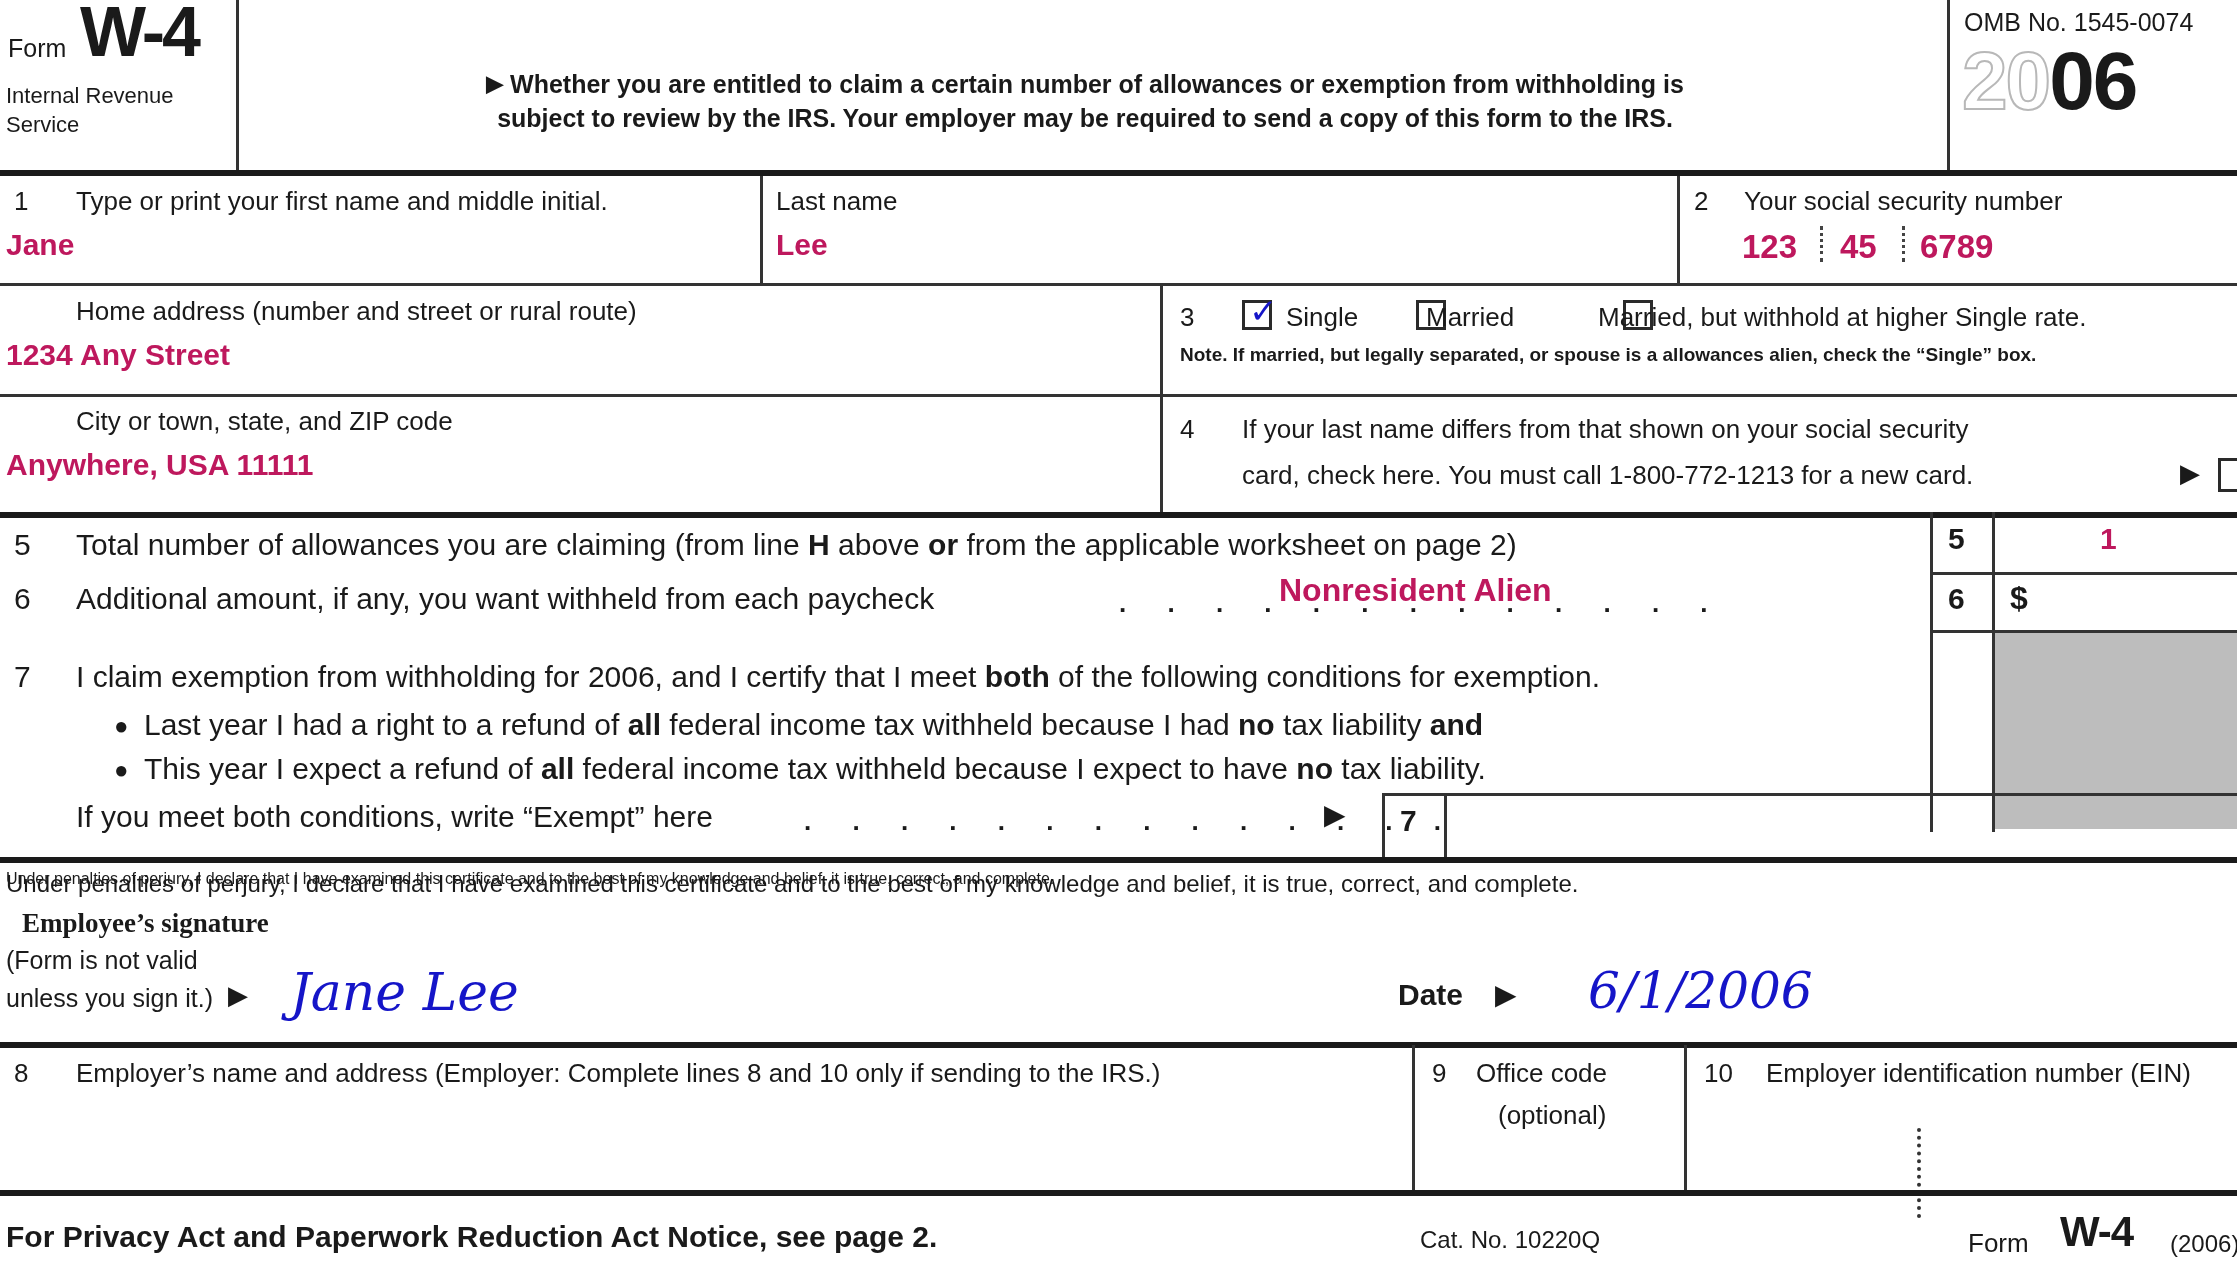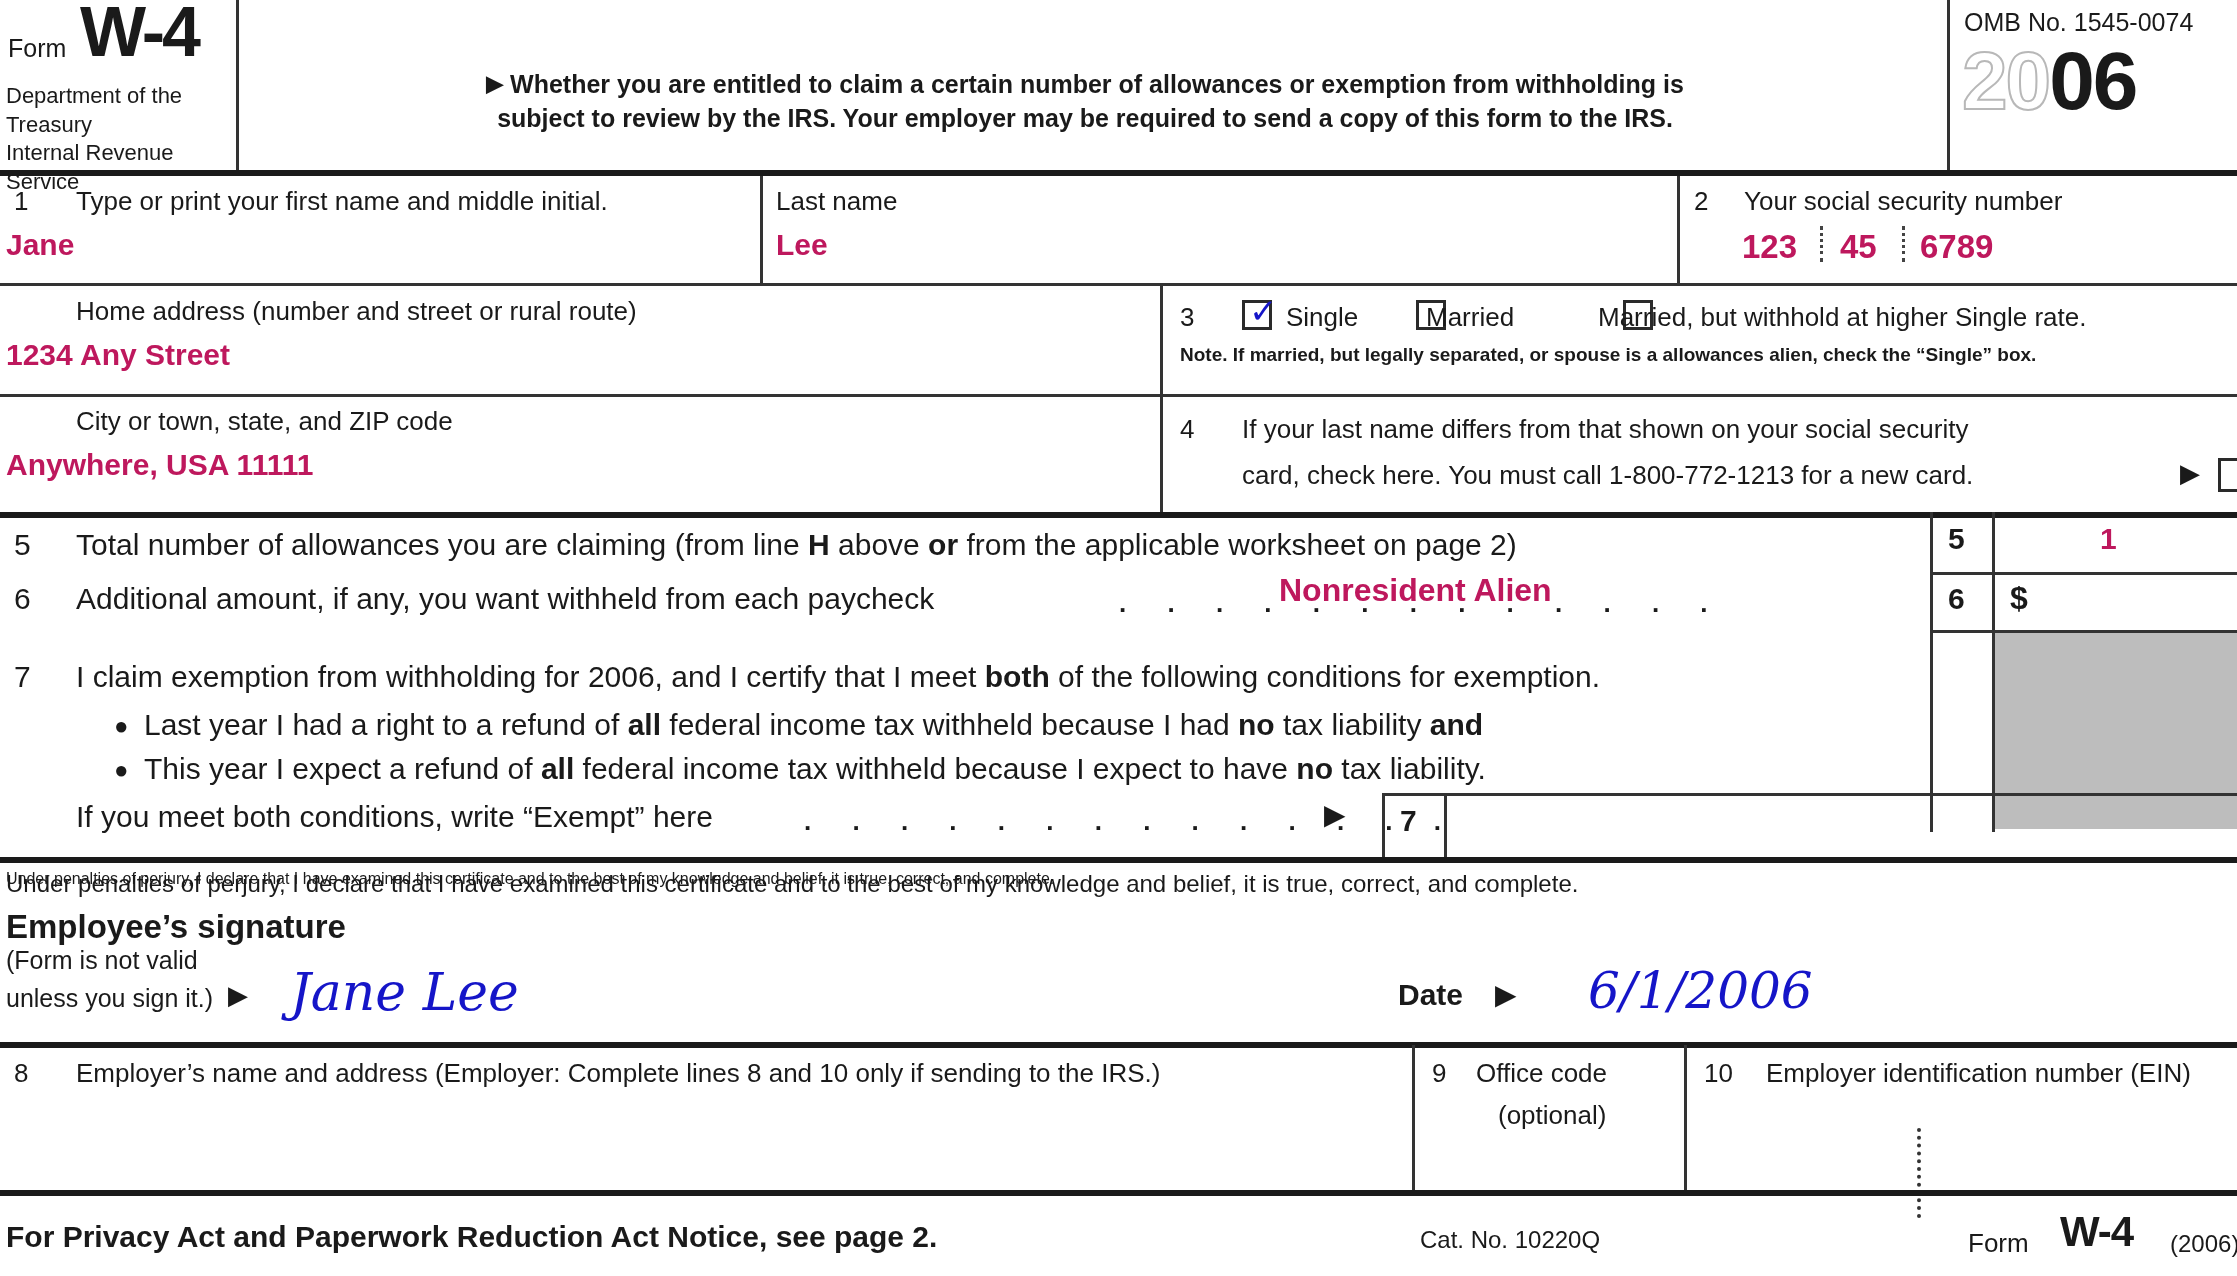--- a/index.html
+++ b/index.html
@@ -98,21 +98,20 @@
 </style>
 </head>
 <body>
 
 <div id="form">
 
   <div class="abs hdr-left">
     <div class="hdr-form-lbl">Form</div>
     <div class="hdr-w4">W-4</div>
     <div class="hdr-dept">
-      <div>Department of the Treasury</div>
       <div>Internal Revenue Service</div>
     </div>
   </div>
 
   <div class="vr" style="left:236px; top:0; height:172px;"></div>
 
   <div class="hdr-center">
     <div class="hdr-sub">
       <span class="tri">▶</span>
       <span>Whether you are entitled to claim a certain number of allowances or exemption from withholding is</span><br>
@@ -239,21 +238,21 @@
   <div class="vr" style="left:1444px; top:795px; height:62px;"></div>
   <div class="hr" style="top:793px; left:1382px; width:855px;"></div>
   <div class="abs" style="left:1400px; top:804px; font-size:30px; font-weight:bold;">7</div>
   <div class="abs blue" style="left:1560px; top:804px; font-size:30px; font-weight:bold;"></div>
 
   <div class="hr-thick" style="top:857px;"></div>
 
   <div class="abs" style="left:6px; top:870px; width:2000px;" style2="">Under penalties of perjury, I declare that I have examined this certificate and to the best of my knowledge and belief, it is true, correct, and complete.</div>
   <div class="abs" style="left:6px; top:870px; font-size:24px;">Under penalties of perjury, I declare that I have examined this certificate and to the best of my knowledge and belief, it is true, correct, and complete.</div>
 
-  <div class="abs bold" style="left:6px; top:908px; font-size:33px;">Employee’s signature</div>
+  <div class="abs bold" style="left:22px; top:908px; font-size:27px;font-family:Liberation Serif, serif;">Employee’s signature</div>
   <div class="abs" style="left:6px; top:946px; font-size:25px;">(Form is not valid</div>
   <div class="abs" style="left:6px; top:984px; font-size:25px;">unless you sign it.)</div>
   <div class="abs" style="left:228px; top:980px; font-size:26px;">▶</div>
 
   <div class="abs script" style="left:290px; top:962px; font-size:52px;">Jane Lee</div>
 
   <div class="abs bold" style="left:1398px; top:978px; font-size:30px;">Date</div>
   <div class="abs" style="left:1495px; top:978px; font-size:28px;">▶</div>
   <div class="abs script" style="left:1588px; top:962px; font-size:50px;">6/1/2006</div>
 

